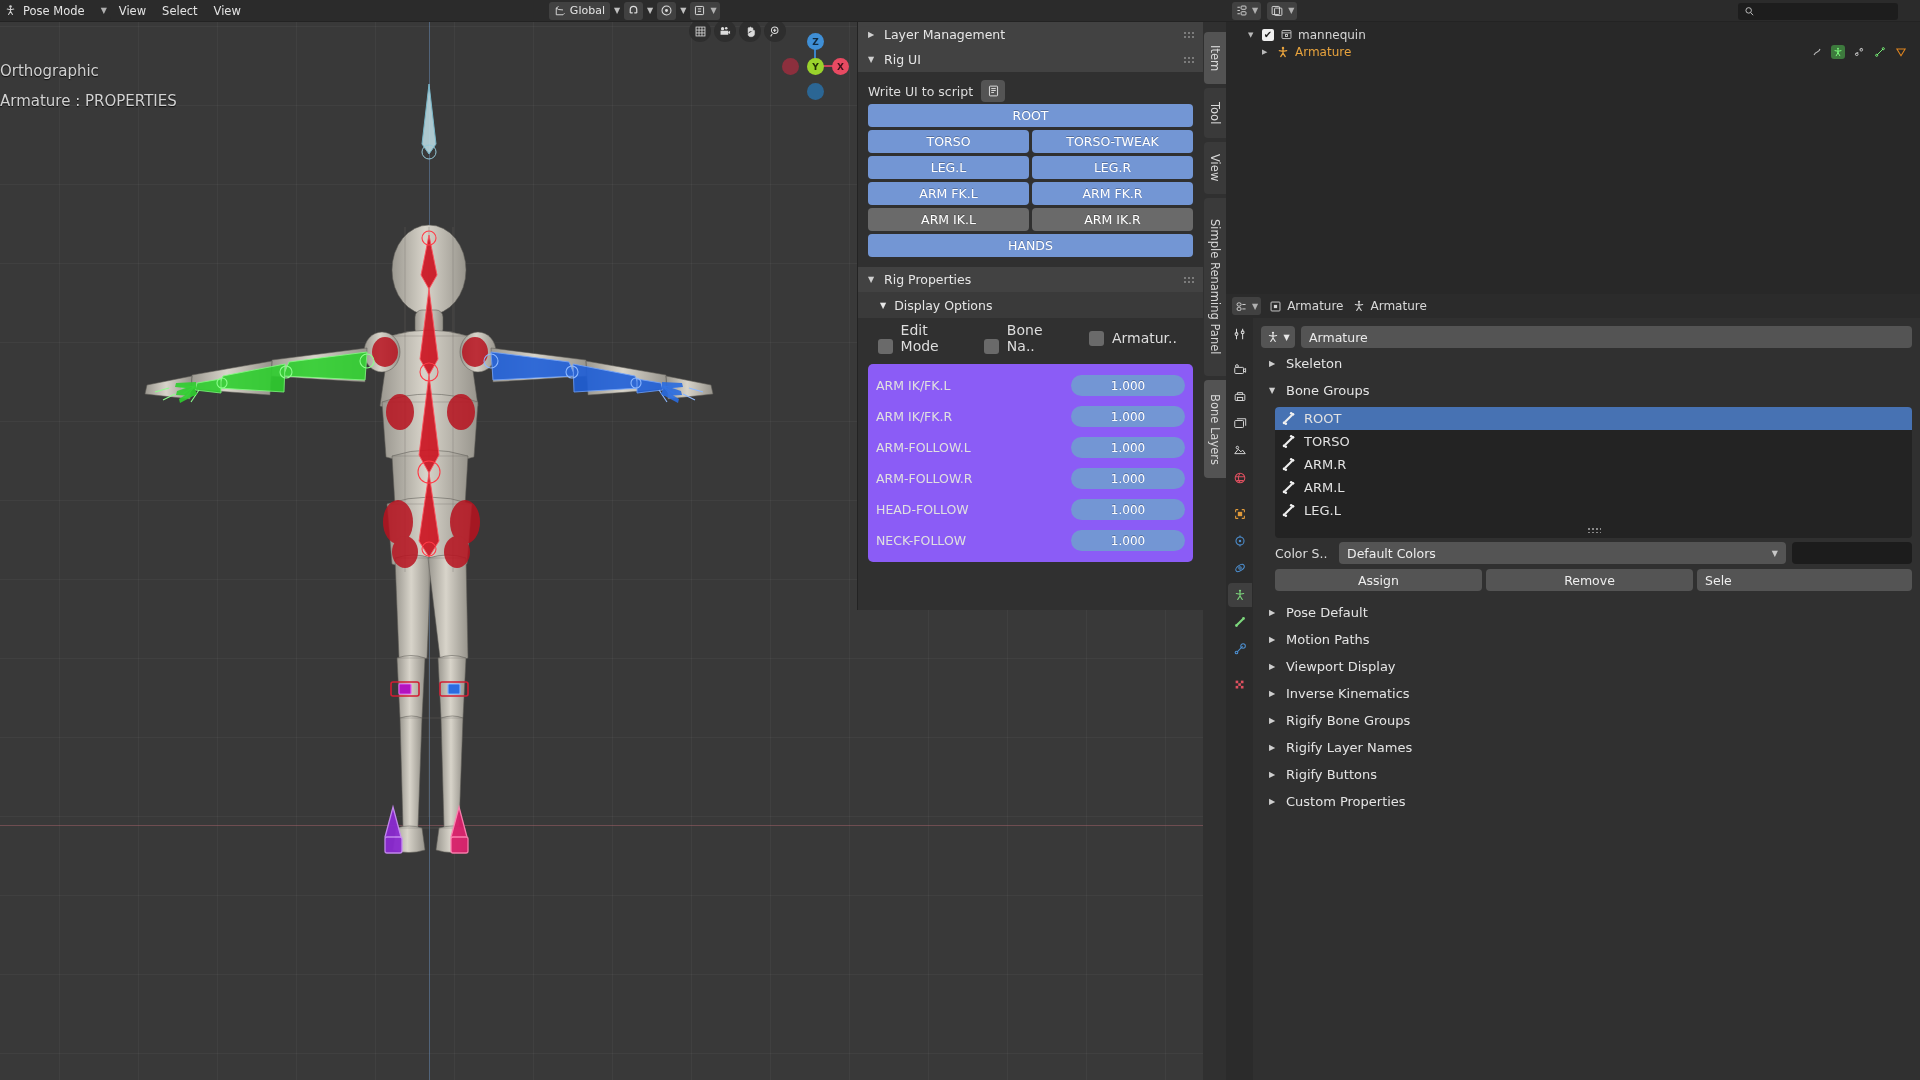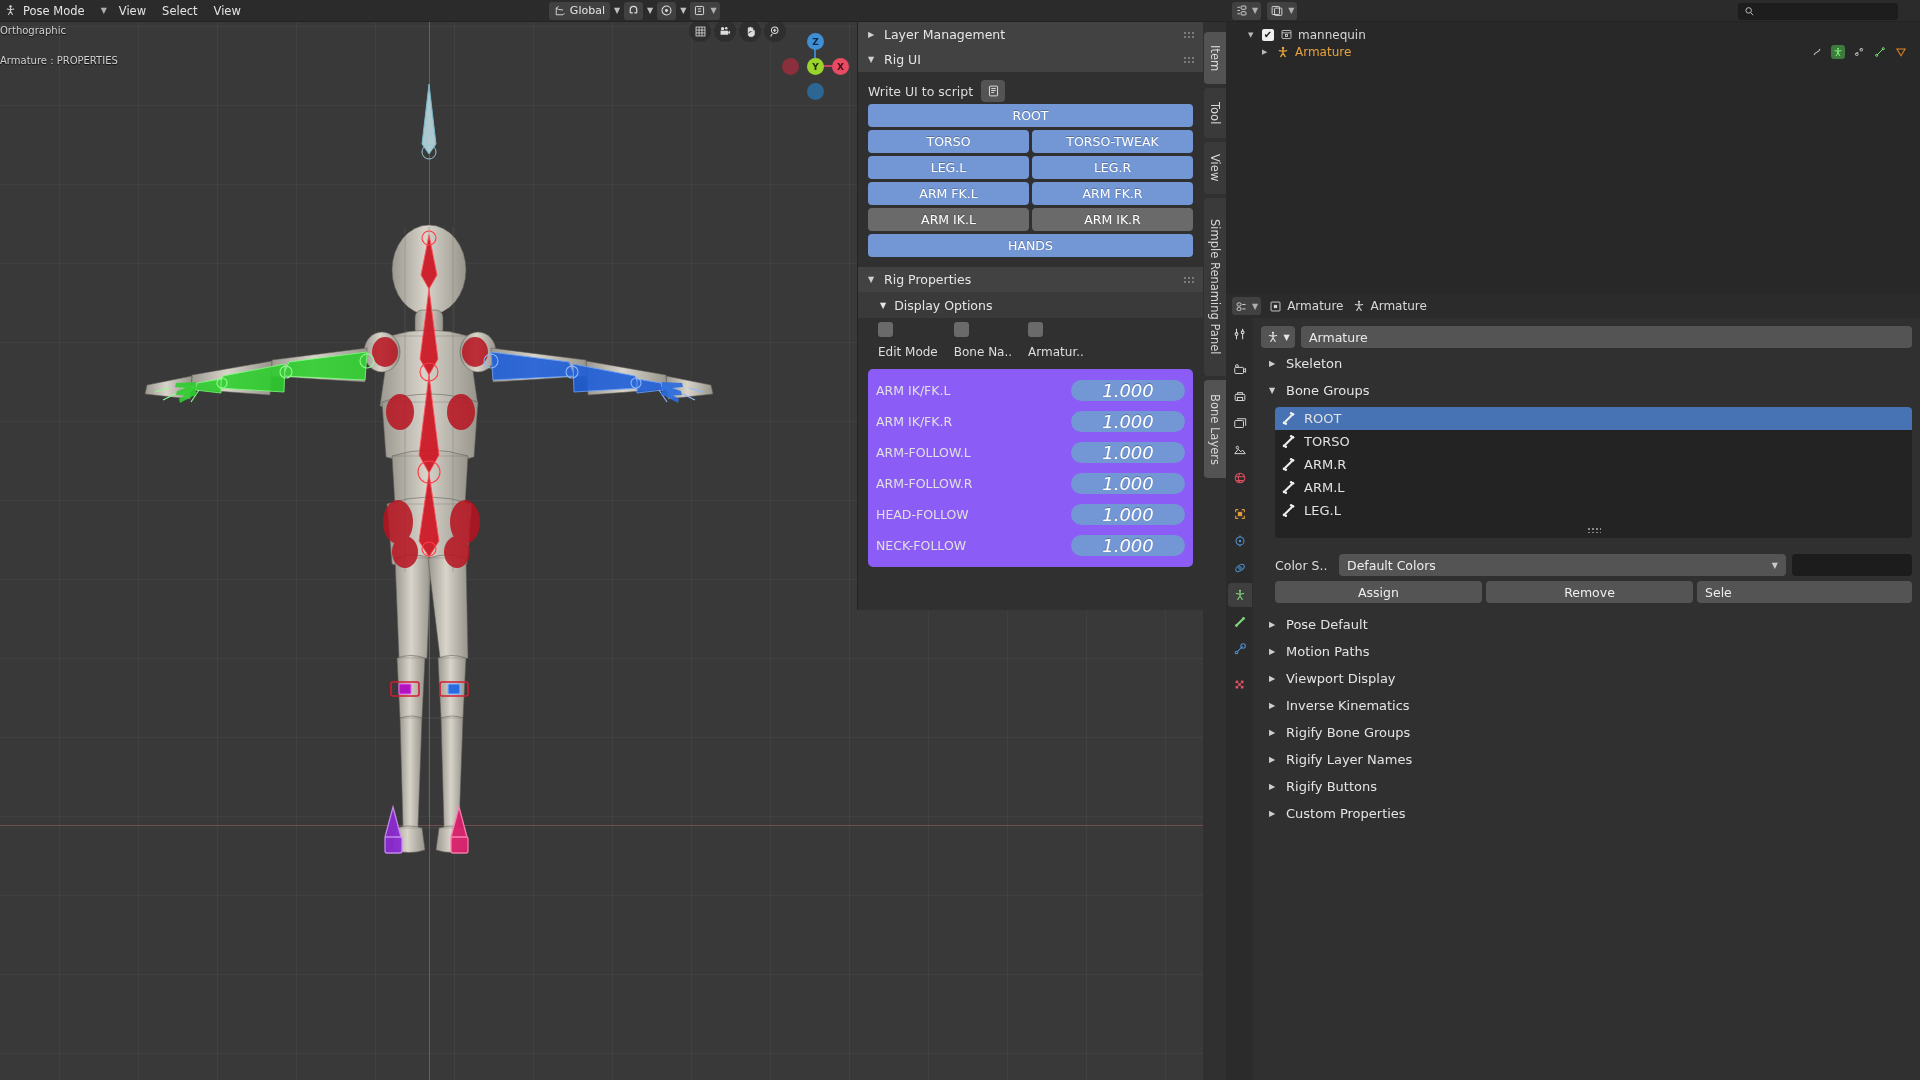--- a/index.html
+++ b/index.html
@@ -54,21 +54,21 @@
       linear-gradient(to right, rgba(255,255,255,0.035) 1px, transparent 1px),
       linear-gradient(to bottom, rgba(255,255,255,0.035) 1px, transparent 1px);
     background-size: 79px 79px;
     background-position: -20px 4px;
   }
   #vp-axis-y { position:absolute; left:429px; top:0; width:1px; height:1058px;
      background: rgba(110,150,200,.45); }
   #vp-axis-x { position:absolute; left:0; top:803px; width:1203px; height:1px;
      background: rgba(200,110,120,.38); }
 
-  .vp-text { position:absolute; color:#d2d2d2; font-size:10px; text-shadow: 0 1px 1px rgba(0,0,0,.8);}
+  .vp-text { position:absolute; color:#d2d2d2; font-size:15px; text-shadow: 0 1px 1px rgba(0,0,0,.8); margin-top: 37px;}
 
   
   .navbtn { position:absolute; width:22px;height:22px;border-radius:50%;
     background:#2e2e2e; display:flex;align-items:center;justify-content:center;
     color:#dcdcdc; font-size:12px; }
   #axis-gizmo { position:absolute; left:781px; top:8px; width:70px; height:70px; }
   .ax-ball { position:absolute; width:17px;height:17px;border-radius:50%;
      display:flex;align-items:center;justify-content:center;
      font-size:9px; font-weight:bold; color:#1d1d1d; }
 
@@ -95,29 +95,29 @@
   }
   .rigbtn.gray { background:#6a6a6a; }
   .rigrow { display:flex; gap:3px; margin-bottom:3px; }
   .rigrow > .rigbtn { flex:1; }
 
   .subpanel-head { display:flex; align-items:center; color:#e6e6e6; font-size:12.5px;
       height:26px; padding-left:22px; }
   .subpanel-head .tri { margin-right:8px; font-size:8px; }
 
   .cb-row { display:flex; align-items:center; gap:0px; padding: 4px 0 10px 10px; }
-  .cb-item { display:flex; align-items:flex-start; gap:8px; color:#dedede; font-size:12px; margin-right:16px;flex-direction:column;}
+  .cb-item { display:flex; align-items:flex-end; gap:8px; color:#dedede; font-size:14px; margin-right:16px;}
   .cb { width:15px;height:15px;background:#6a6a6a;border-radius:3px; }
 
   .prop-box { background:#8b5cf6; border-radius:5px; padding:6px 8px; }
   .prop-row { display:flex; align-items:center; height:31px; gap:10px; }
   .prop-row .name { color:#e0e0e0; font-size:12.5px; flex: 0 0 185px; }
   .slider { flex:1; height:21px; background:#7396d4; border-radius:11px;
      display:flex; align-items:center; justify-content:center;
-     color:#ffffff; font-size:18px; text-shadow:0 -1px 0 rgba(0,0,0,.25);font-style:italic; }
+     color:#ffffff; font-size:12px; text-shadow:0 -1px 0 rgba(0,0,0,.25); }
 
   
   #vtabs { position:absolute; left:1203px; top:22px; width:23px; height:1058px;
       background:#303030; }
   .vtab { position:absolute; left:1px; width:22px;
       background:#3a3a3a; border-radius: 4px 0 0 4px;
       color:#d8d8d8; font-size:11.5px;
       writing-mode: vertical-rl; text-orientation: mixed;
       display:flex; align-items:center; justify-content:center;
       padding: 8px 0; }
@@ -167,21 +167,21 @@
 
   .bg-list { margin: 3px 8px 0 14px; background:#232323; border-radius:4px; overflow:hidden; }
   .bg-item { height:23px; display:flex; align-items:center; gap:8px; padding-left:6px;
       color:#e2e2e2; font-size:13px; }
   .bg-item.sel { background:#4772b3; }
   .bg-grip { height:12px; display:flex; justify-content:center; align-items:center;
       margin: 2px 0; }
   .bg-grip i { display:block; width:14px;height:6px;
       background-image: radial-gradient(#8a8a8a 40%, transparent 41%); background-size:4px 4px;}
 
-  .cs-row { display:flex; align-items:center; gap:6px; margin: 16px 8px 0 14px; }
+  .cs-row { display:flex; align-items:center; gap:6px; margin: 4px 8px 0 14px; }
   .cs-label { color:#dddddd; font-size:12.5px; width:58px; }
   .cs-dd { flex:1; height:22px; background:#545454; border-radius:4px; display:flex;
       align-items:center; padding:0 8px; color:#eeeeee; font-size:12.5px; justify-content:space-between;}
   .cs-swatch { width:120px; height:22px; background:#1c1c1c; border-radius:4px; }
 
   .btn-row { display:flex; gap:4px; margin: 5px 8px 0 14px; }
   .btn3 { flex:1; height:22px; background:#545454; border-radius:4px; color:#eeeeee;
       font-size:12.5px; display:flex; align-items:center; justify-content:center; }
 
   svg { display:block; }

